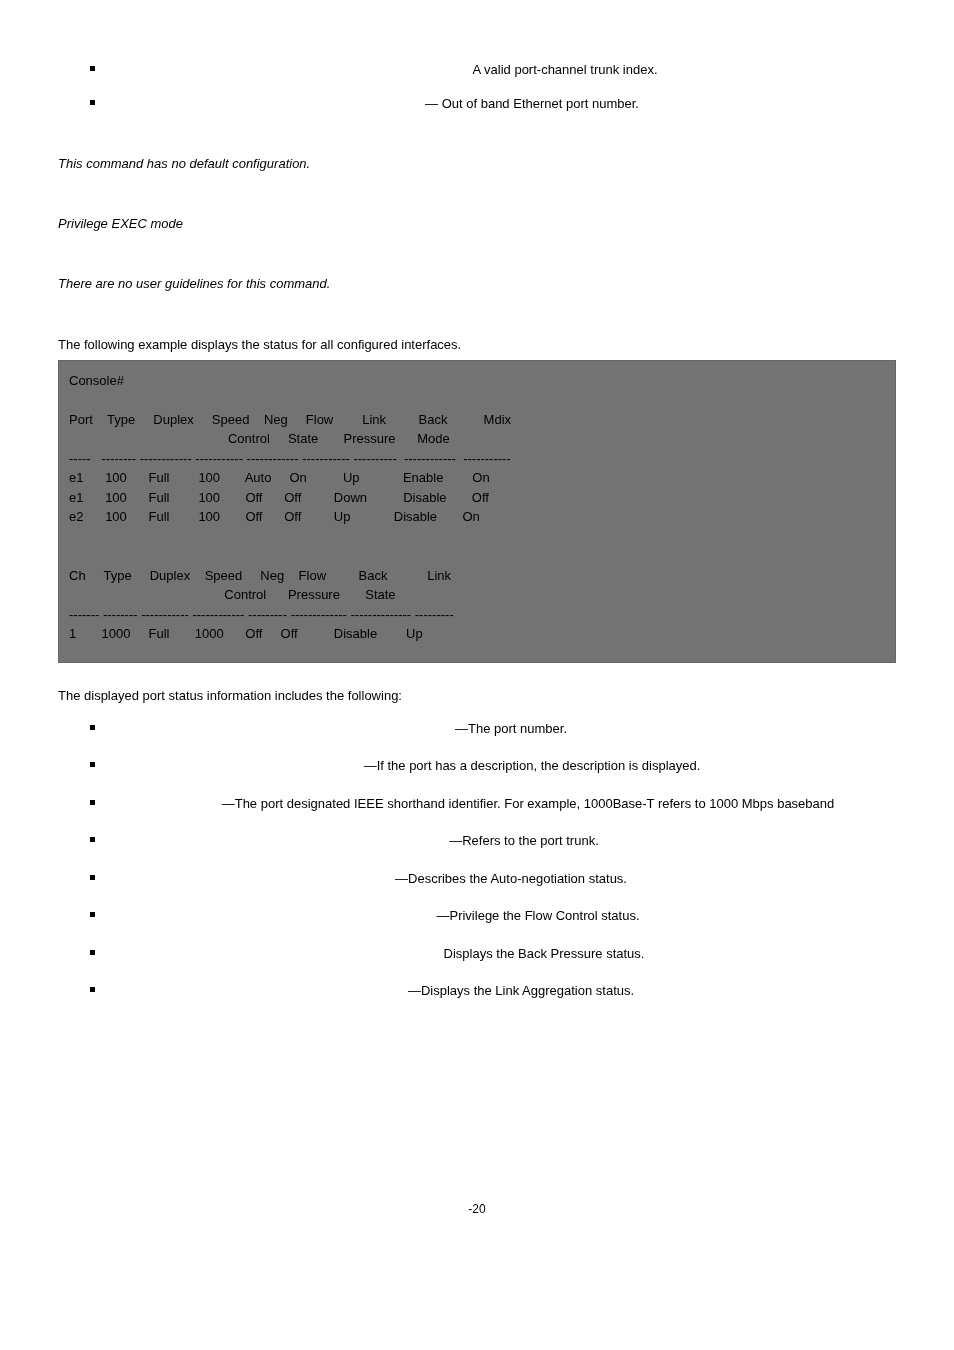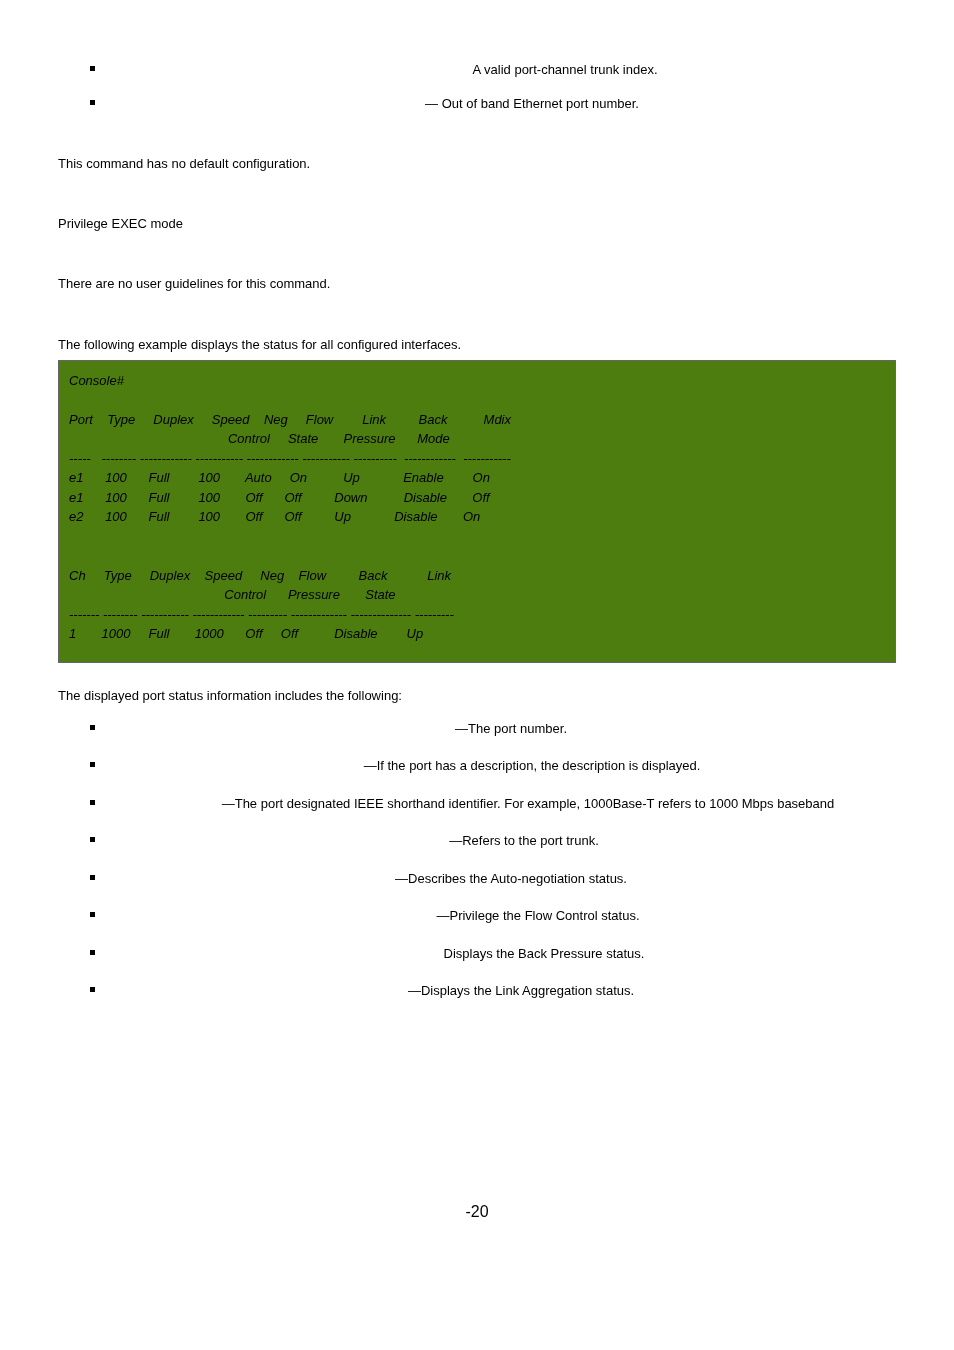--- a/index.html
+++ b/index.html
@@ -34,46 +34,46 @@
     background: #000;
   }
   ul.bullets.descriptions li {
     margin-bottom: 18px;
   }
   .section {
     margin-bottom: 42px;
   }
   .section p {
     margin: 0;
+    font-style: italic;
   }
   .example-intro {
     margin: 0 0 6px 0;
   }
   .console-box {
     border: 1px solid #666;
     padding: 10px 10px 18px 10px;
-    background: #4d7c0f;
+    background: #737373;
     margin-bottom: 24px;
-    font-style: italic;
   }
   .console-box pre {
     margin: 0;
     font-family: Arial, Helvetica, sans-serif;
     font-size: 13px;
     letter-spacing: 0;
     line-height: 1.5;
     white-space: pre;
   }
   .footer-intro {
     margin: 0 0 14px 0;
   }
   .pagenum {
     text-align: center;
     margin-top: 200px;
-    font-size: 16px;
+    font-size: 12px;
   }
   .indent-a { padding-left: 126px; display:inline-block;}
   .indent-b { padding-left: 60px; display:inline-block;}
   .indent-c { padding-left: 18px; display:inline-block;}
   .indent-d { padding-left: 52px; display:inline-block;}
   .indent-e { padding-left: 44px; display:inline-block;}
   .indent-g { padding-left: 38px; display:inline-block;}
   .indent-h { padding-left: 72px; display:inline-block;}
   .indent-i { padding-left: 84px; display:inline-block;}
   .li-inner { display:block; }

